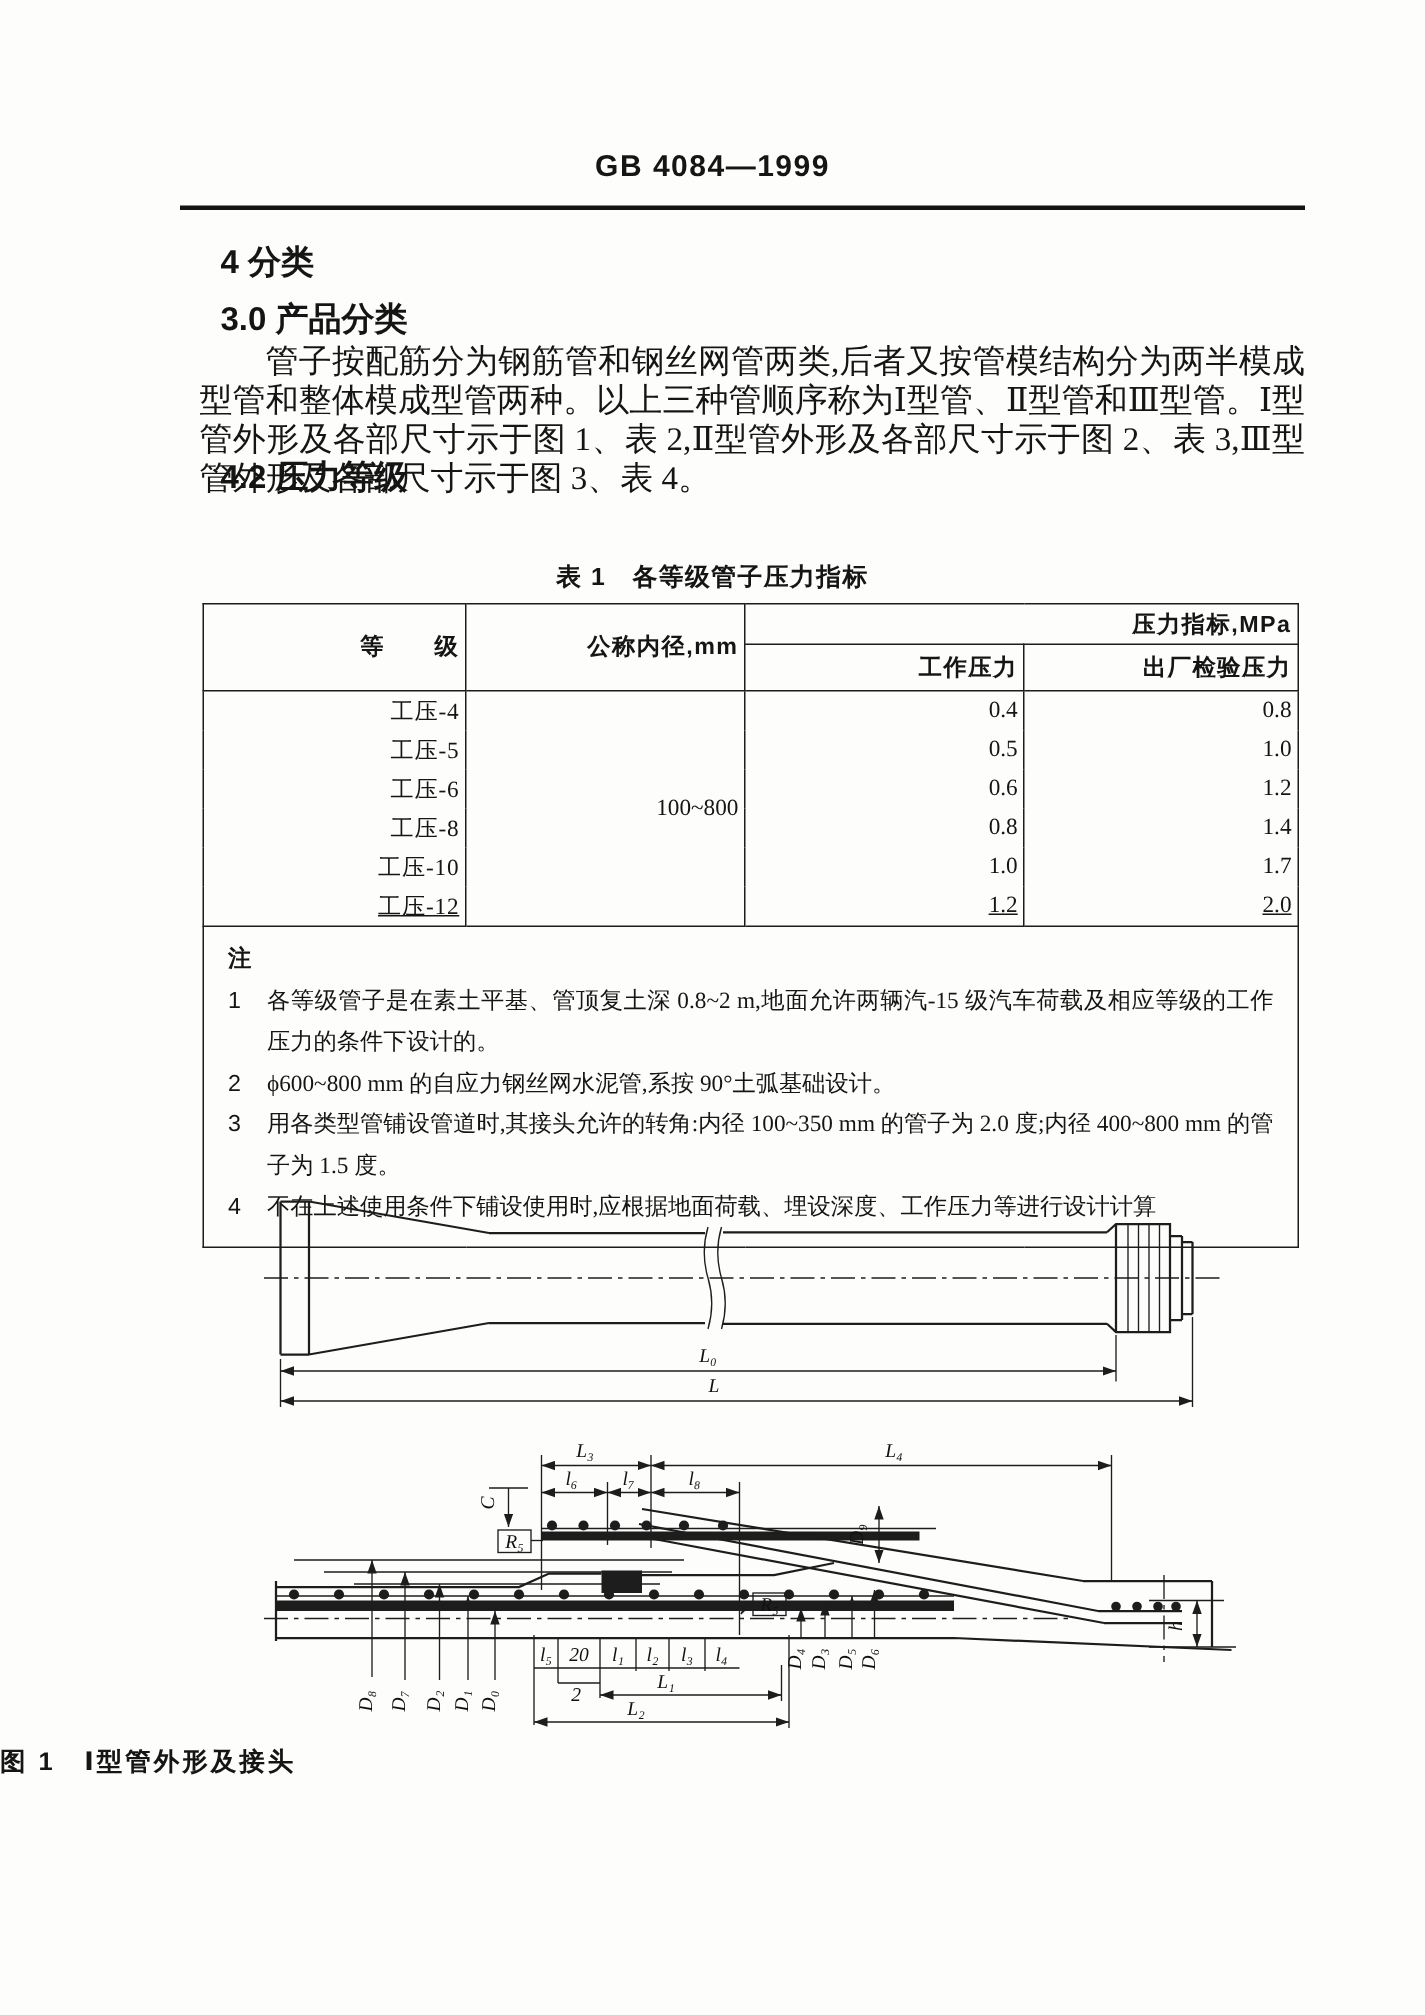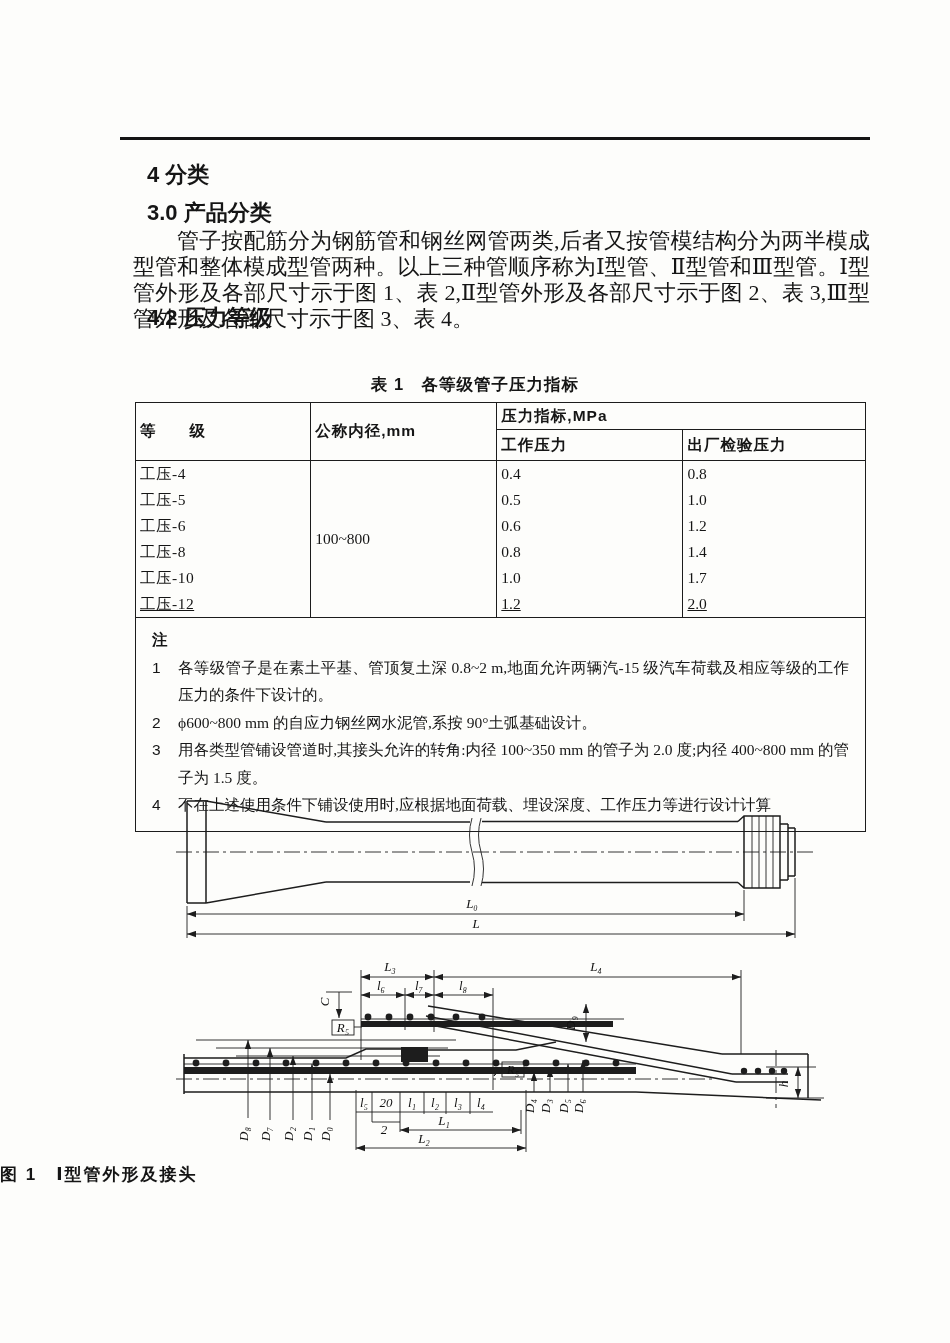--- a/index.html
+++ b/index.html
@@ -33,21 +33,21 @@
     position:absolute;top:374px;left:0;width:950px;text-align:center;
     font-family:"Liberation Sans","DejaVu Sans",sans-serif;
     font-weight:bold;font-size:16.5px;letter-spacing:1px;
   }
   table.ptable{
     position:absolute;top:402px;left:135px;width:731px;
     border-collapse:collapse;table-layout:fixed;
     font-size:16px;
   }
   table.ptable th, table.ptable td{
-    border:1.6px solid #1c1c1c;text-align:left;vertical-align:middle;
+    border:1.6px solid #1c1c1c;text-align:right;vertical-align:middle;
     padding:0 4px;
   }
   table.ptable th{
     font-family:"Liberation Sans","DejaVu Sans",sans-serif;
     font-weight:bold;font-size:15.5px;letter-spacing:1px;
   }
   table.ptable .hrow1 th{height:26px;}
   table.ptable .hrow2 th{height:30px;}
   table.ptable td.val{height:26px;font-size:15.5px;border-top:none;border-bottom:none;}
   table.ptable td.grade{letter-spacing:.5px;}
@@ -73,20 +73,21 @@
   .thin{stroke:#1d1d1d;stroke-width:.9;fill:none;}
   .cl{stroke:#1d1d1d;stroke-width:.9;fill:none;stroke-dasharray:16 4 3 4;}
   .dimtxt{font-family:"Liberation Serif","DejaVu Serif",serif;font-style:italic;font-size:13px;fill:#111;}
   .loop{fill:#1d1d1d;}
 </style>
 </head>
 <body>
 
 <div class="page">
 
+  <div class="doc-header">GB 4084—1999</div>
   <div class="doc-rule"></div>
 
   <div class="h-sec h4">4  分类</div>
   <div class="h-sec h41">3.0  产品分类</div>
   <div class="para p41">管子按配筋分为钢筋管和钢丝网管两类,后者又按管模结构分为两半模成型管和整体模成型管两种。以上三种管顺序称为Ⅰ型管、Ⅱ型管和Ⅲ型管。Ⅰ型管外形及各部尺寸示于图 1、表 2,Ⅱ型管外形及各部尺寸示于图 2、表 3,Ⅲ型管外形及各部尺寸示于图 3、表 4。</div>
   <div class="h-sec h42">4.2  压力等级</div>
 
   <div class="tbl-title">表 1　各等级管子压力指标</div>
 
   <table class="ptable">

